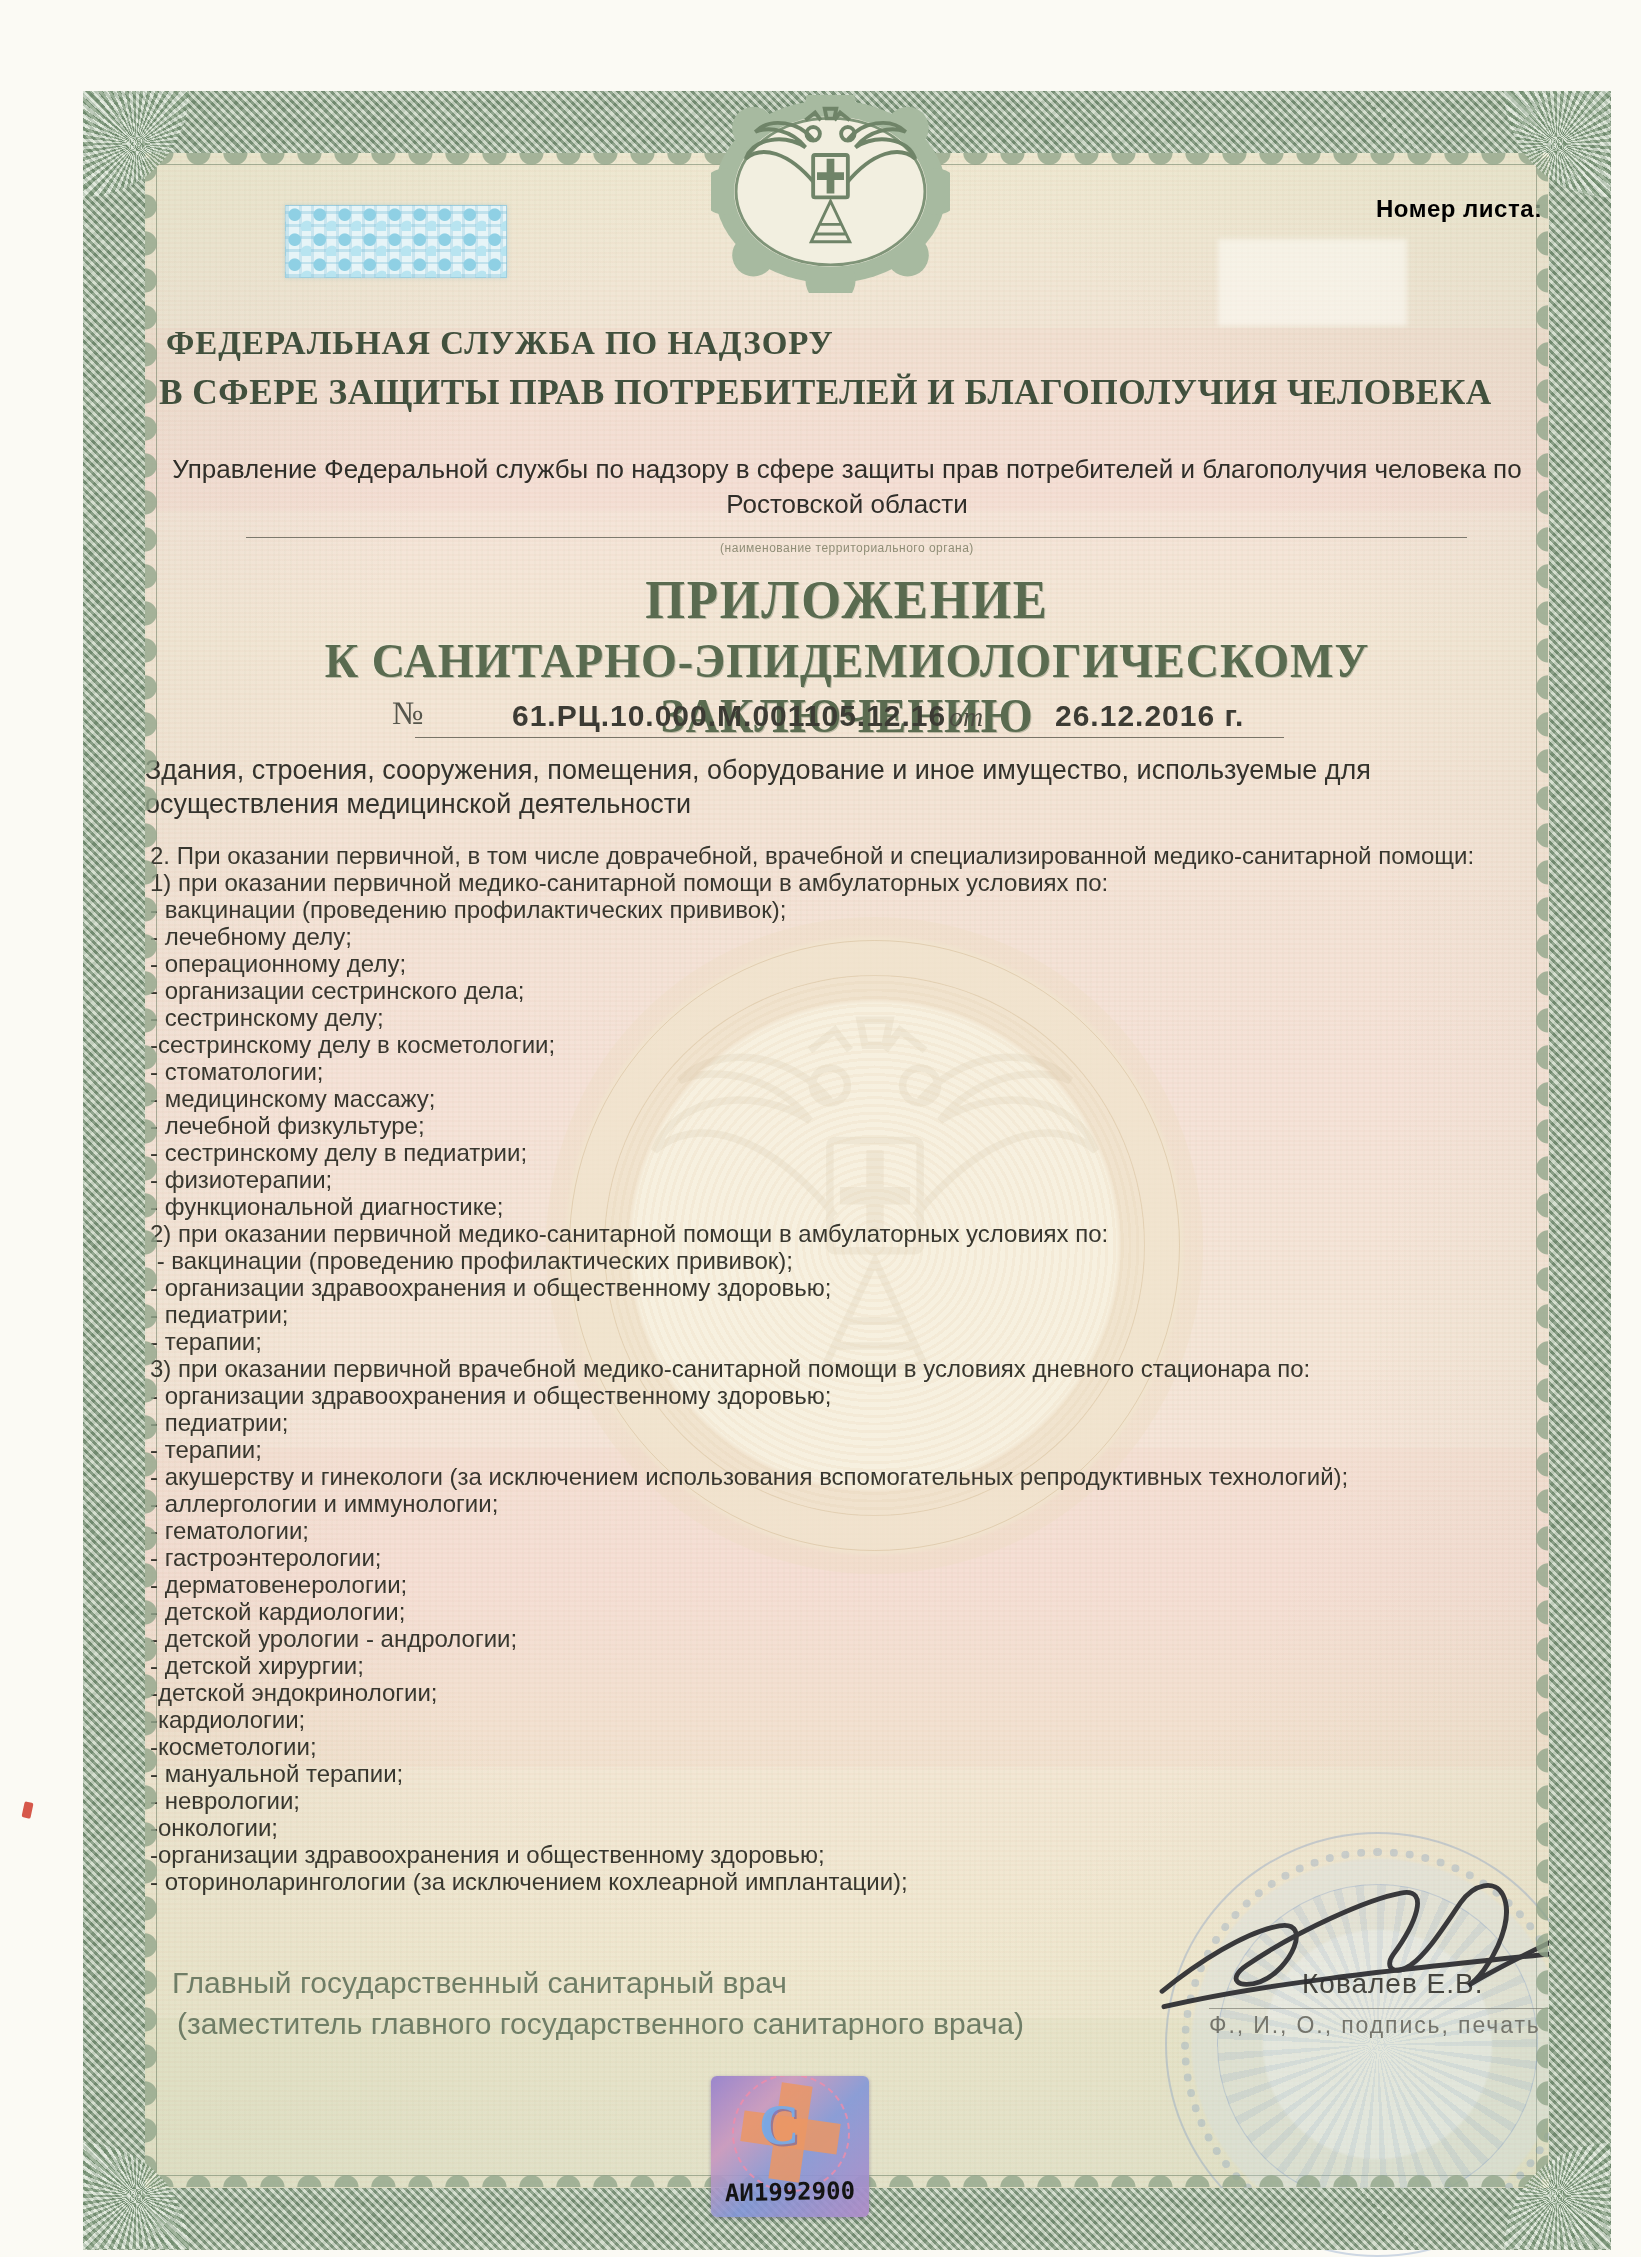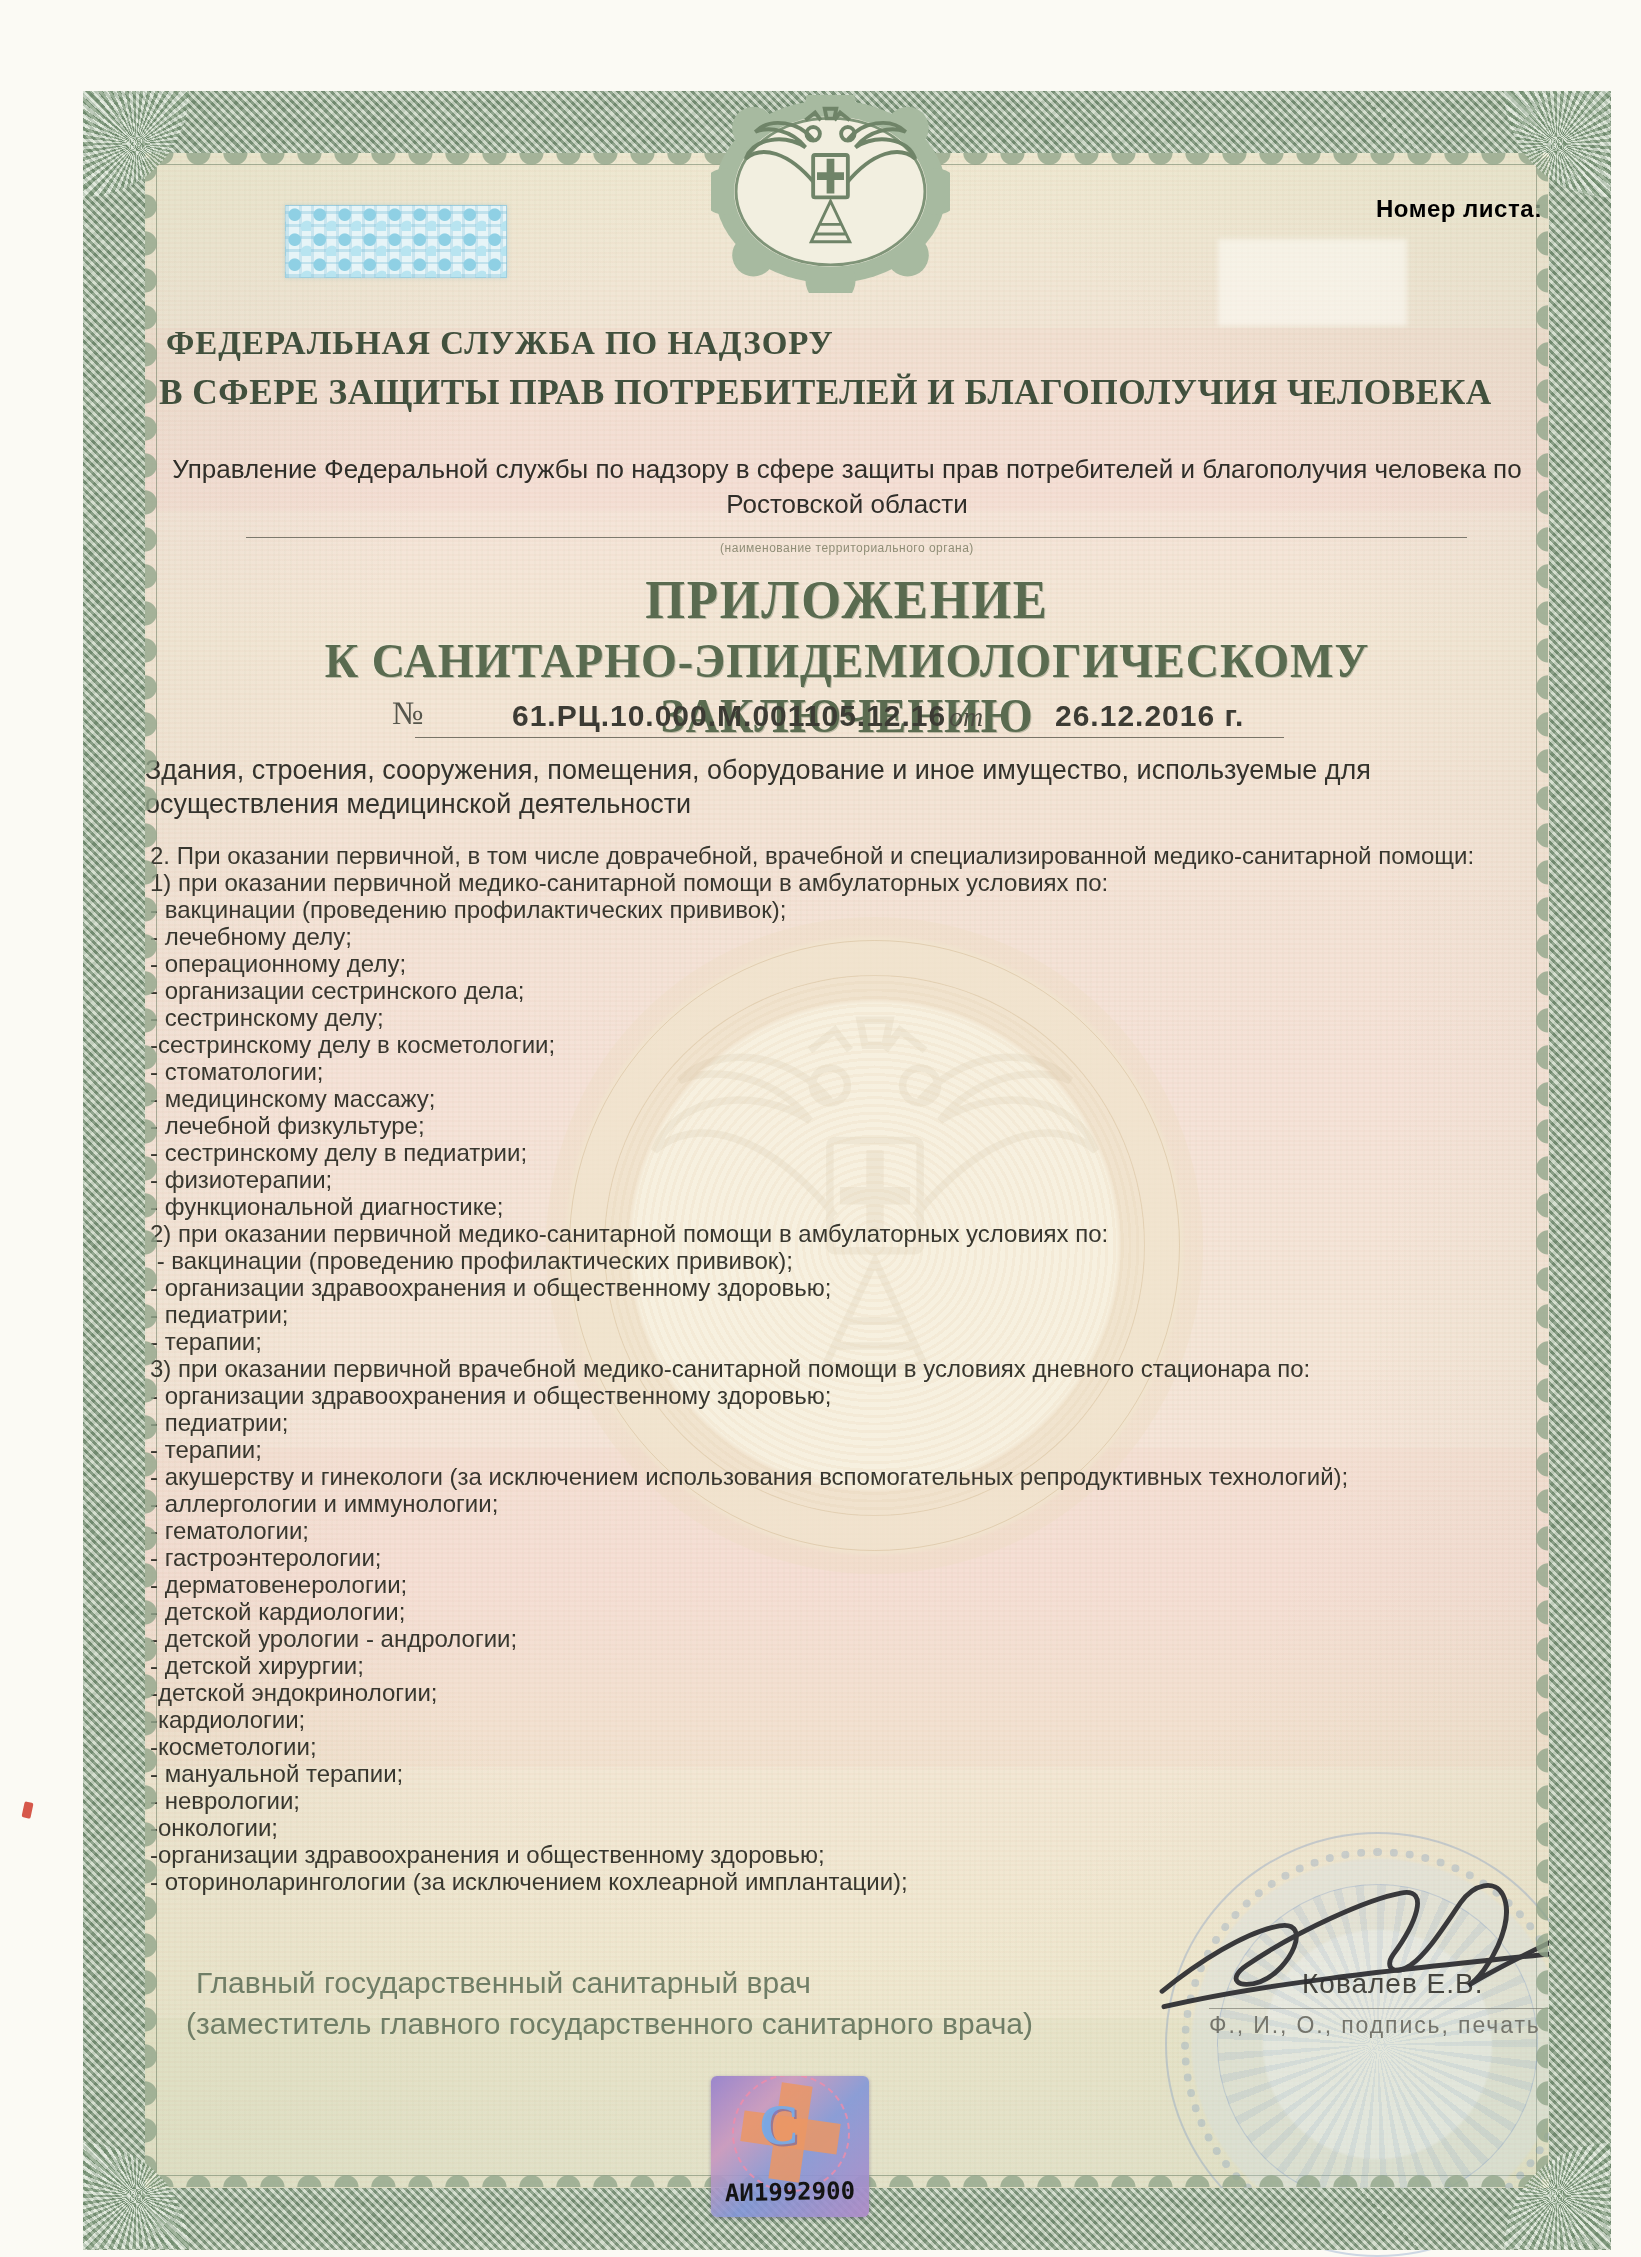--- a/index.html
+++ b/index.html
@@ -124,22 +124,22 @@
   .subject{position:absolute;left:145px;top:753px;width:1404px;text-align:left;z-index:12;
     font-size:27px;color:#33322c;line-height:34px;}
 
   
   .body-text{position:absolute;left:150px;top:842px;width:1371px;z-index:12;}
   .body-line{font-size:24px;line-height:27px;color:#38372f;white-space:pre-wrap;}
 
   
   .footer-left{position:absolute;left:145px;top:1962px;width:1062px;z-index:12;
     color:#6f7d66;font-size:30px;line-height:41px;}
-  .footer-left .l1{padding-left:51px;}
-  .footer-left .l2{padding-left:41px;}
+  .footer-left .l1{padding-left:27px;}
+  .footer-left .l2{padding-left:32px;}
 
   .stamp{position:absolute;left:1165px;top:1832px;width:421px;height:421px;z-index:10;
     border-radius:50%;border:2.9px solid rgba(120,150,195,.35);
     background:radial-gradient(circle, rgba(228,238,248,.45) 0 38%, rgba(205,222,240,.25) 39% 62%, rgba(0,0,0,0) 63%);}
   .stamp::before{content:"";position:absolute;inset:13.5px;border-radius:50%;
     border:8.7px dotted rgba(110,145,190,.28);}
   .stamp::after{content:"";position:absolute;inset:50px;border-radius:50%;
     border:1.9px solid rgba(120,150,195,.30);
     background:repeating-conic-gradient(rgba(110,145,190,.12) 0 3deg, rgba(0,0,0,0) 3deg 8deg);}
 

